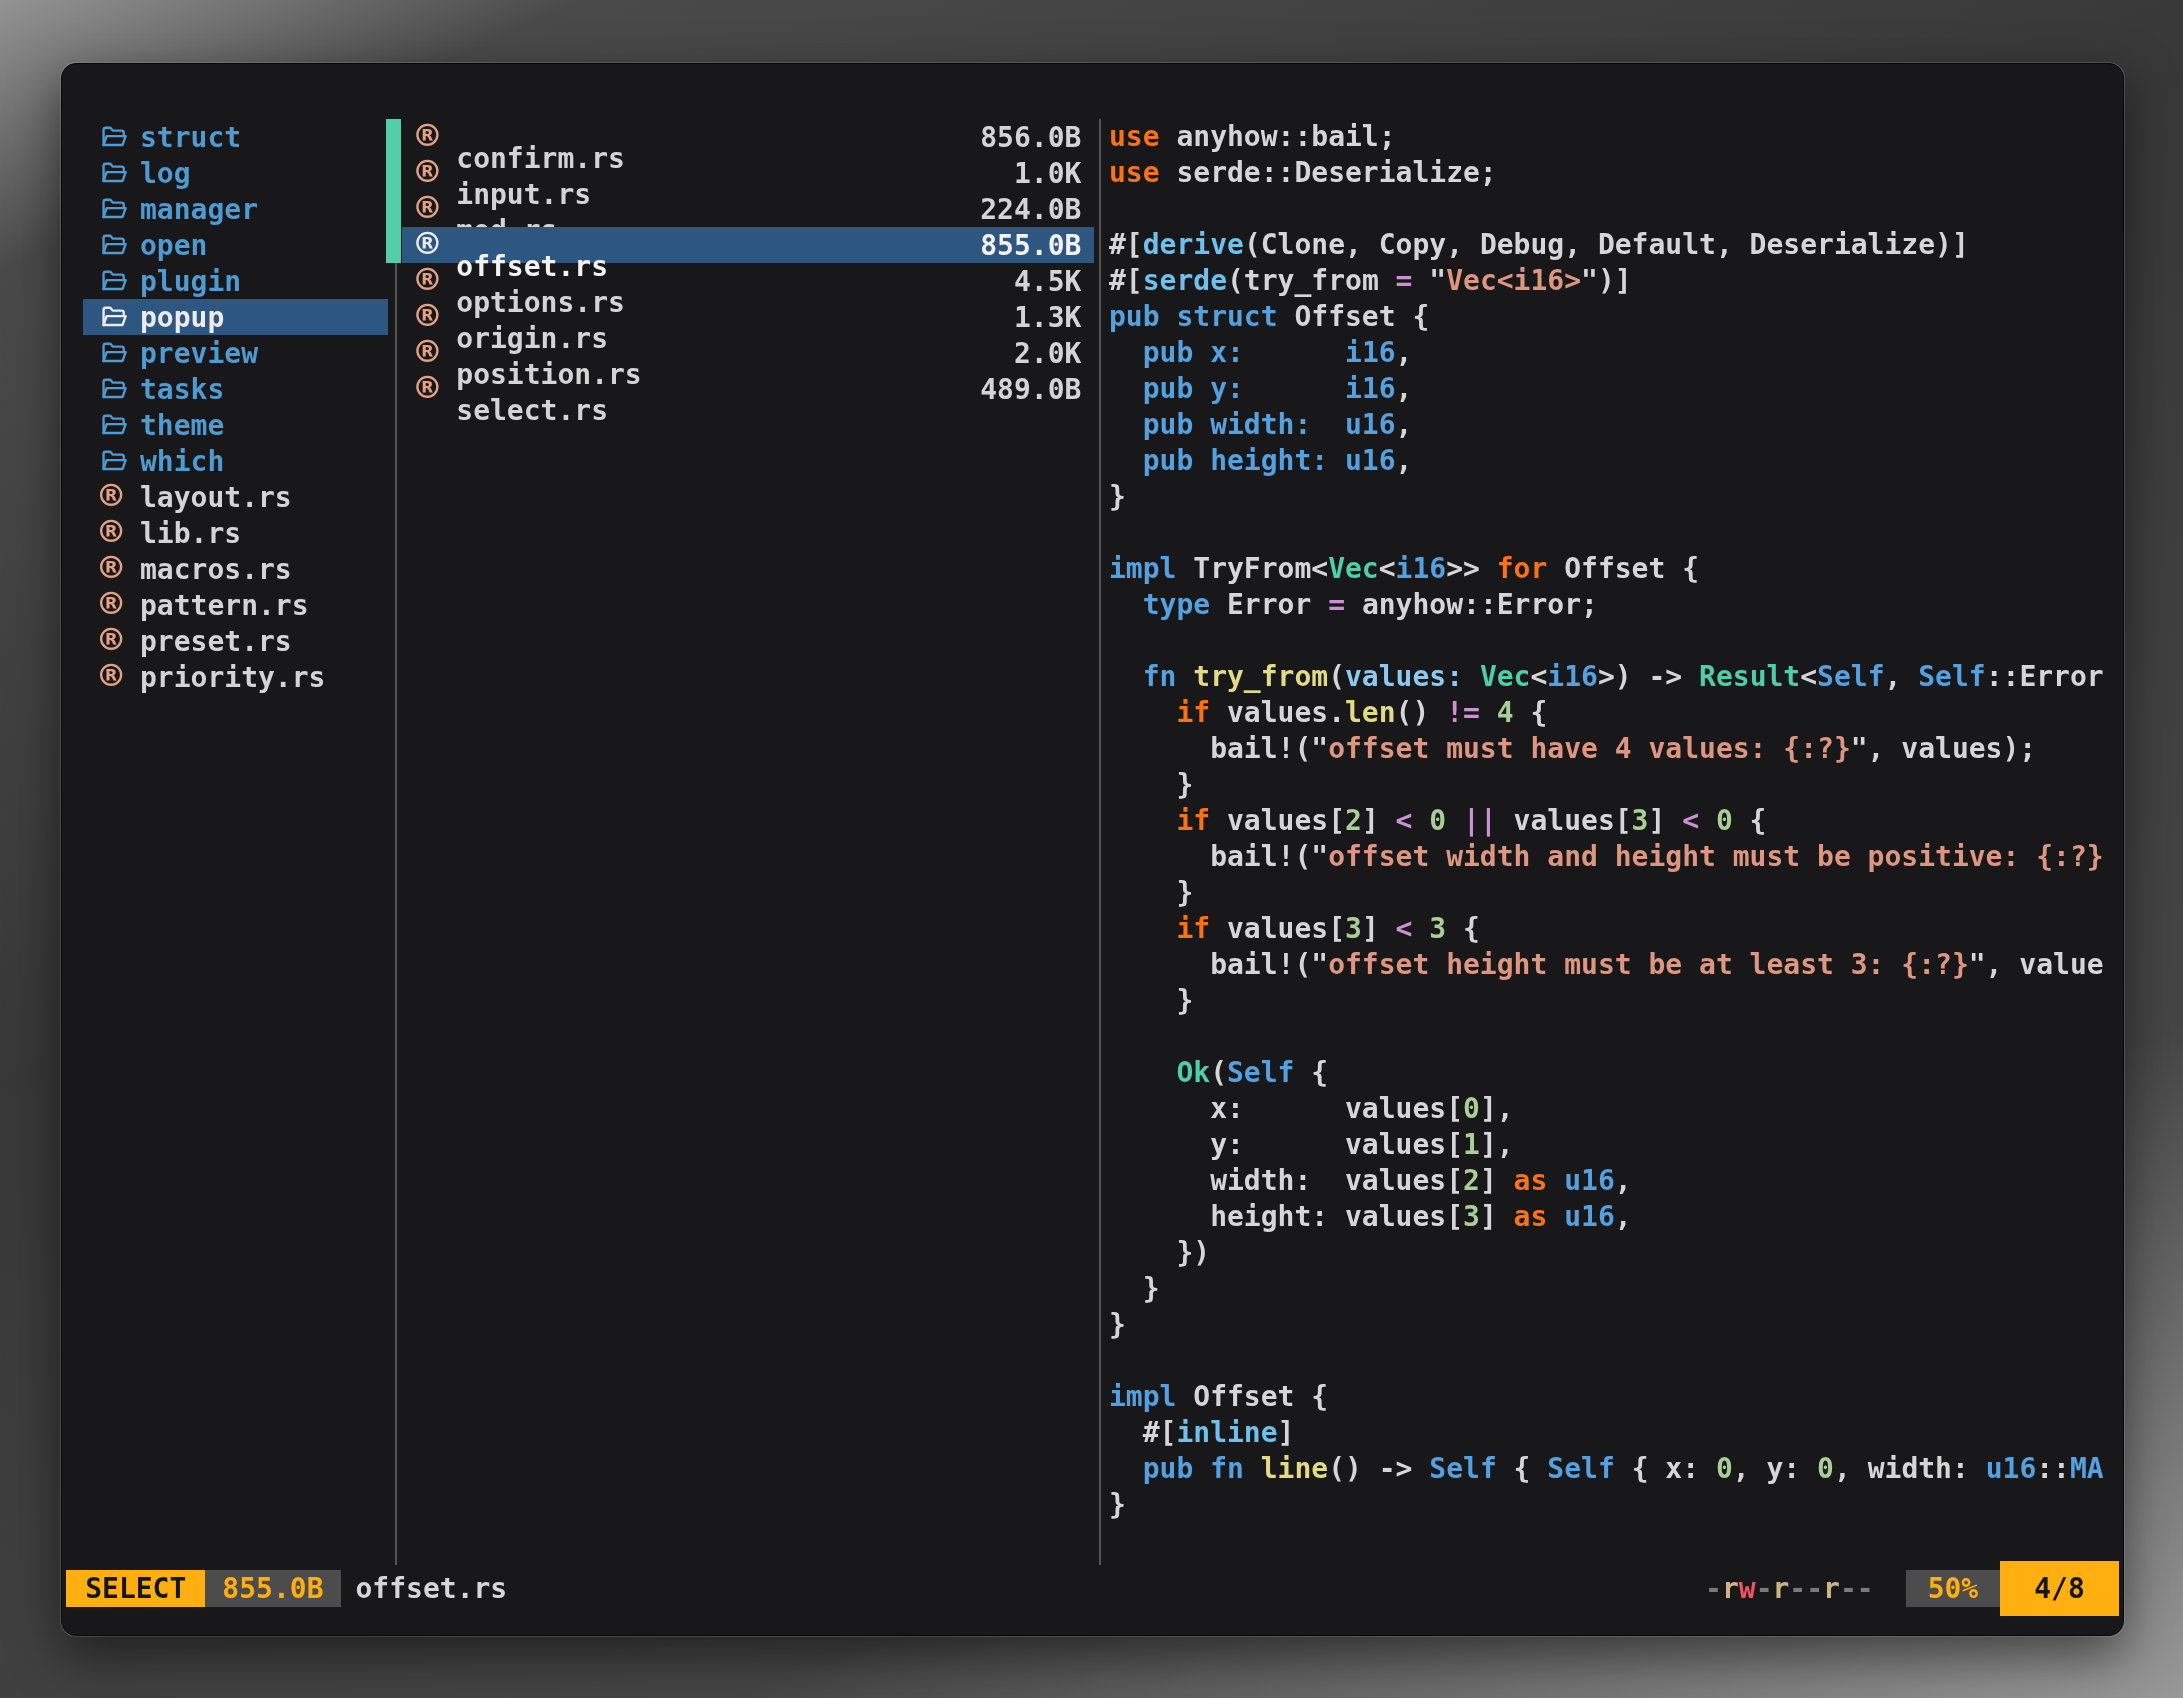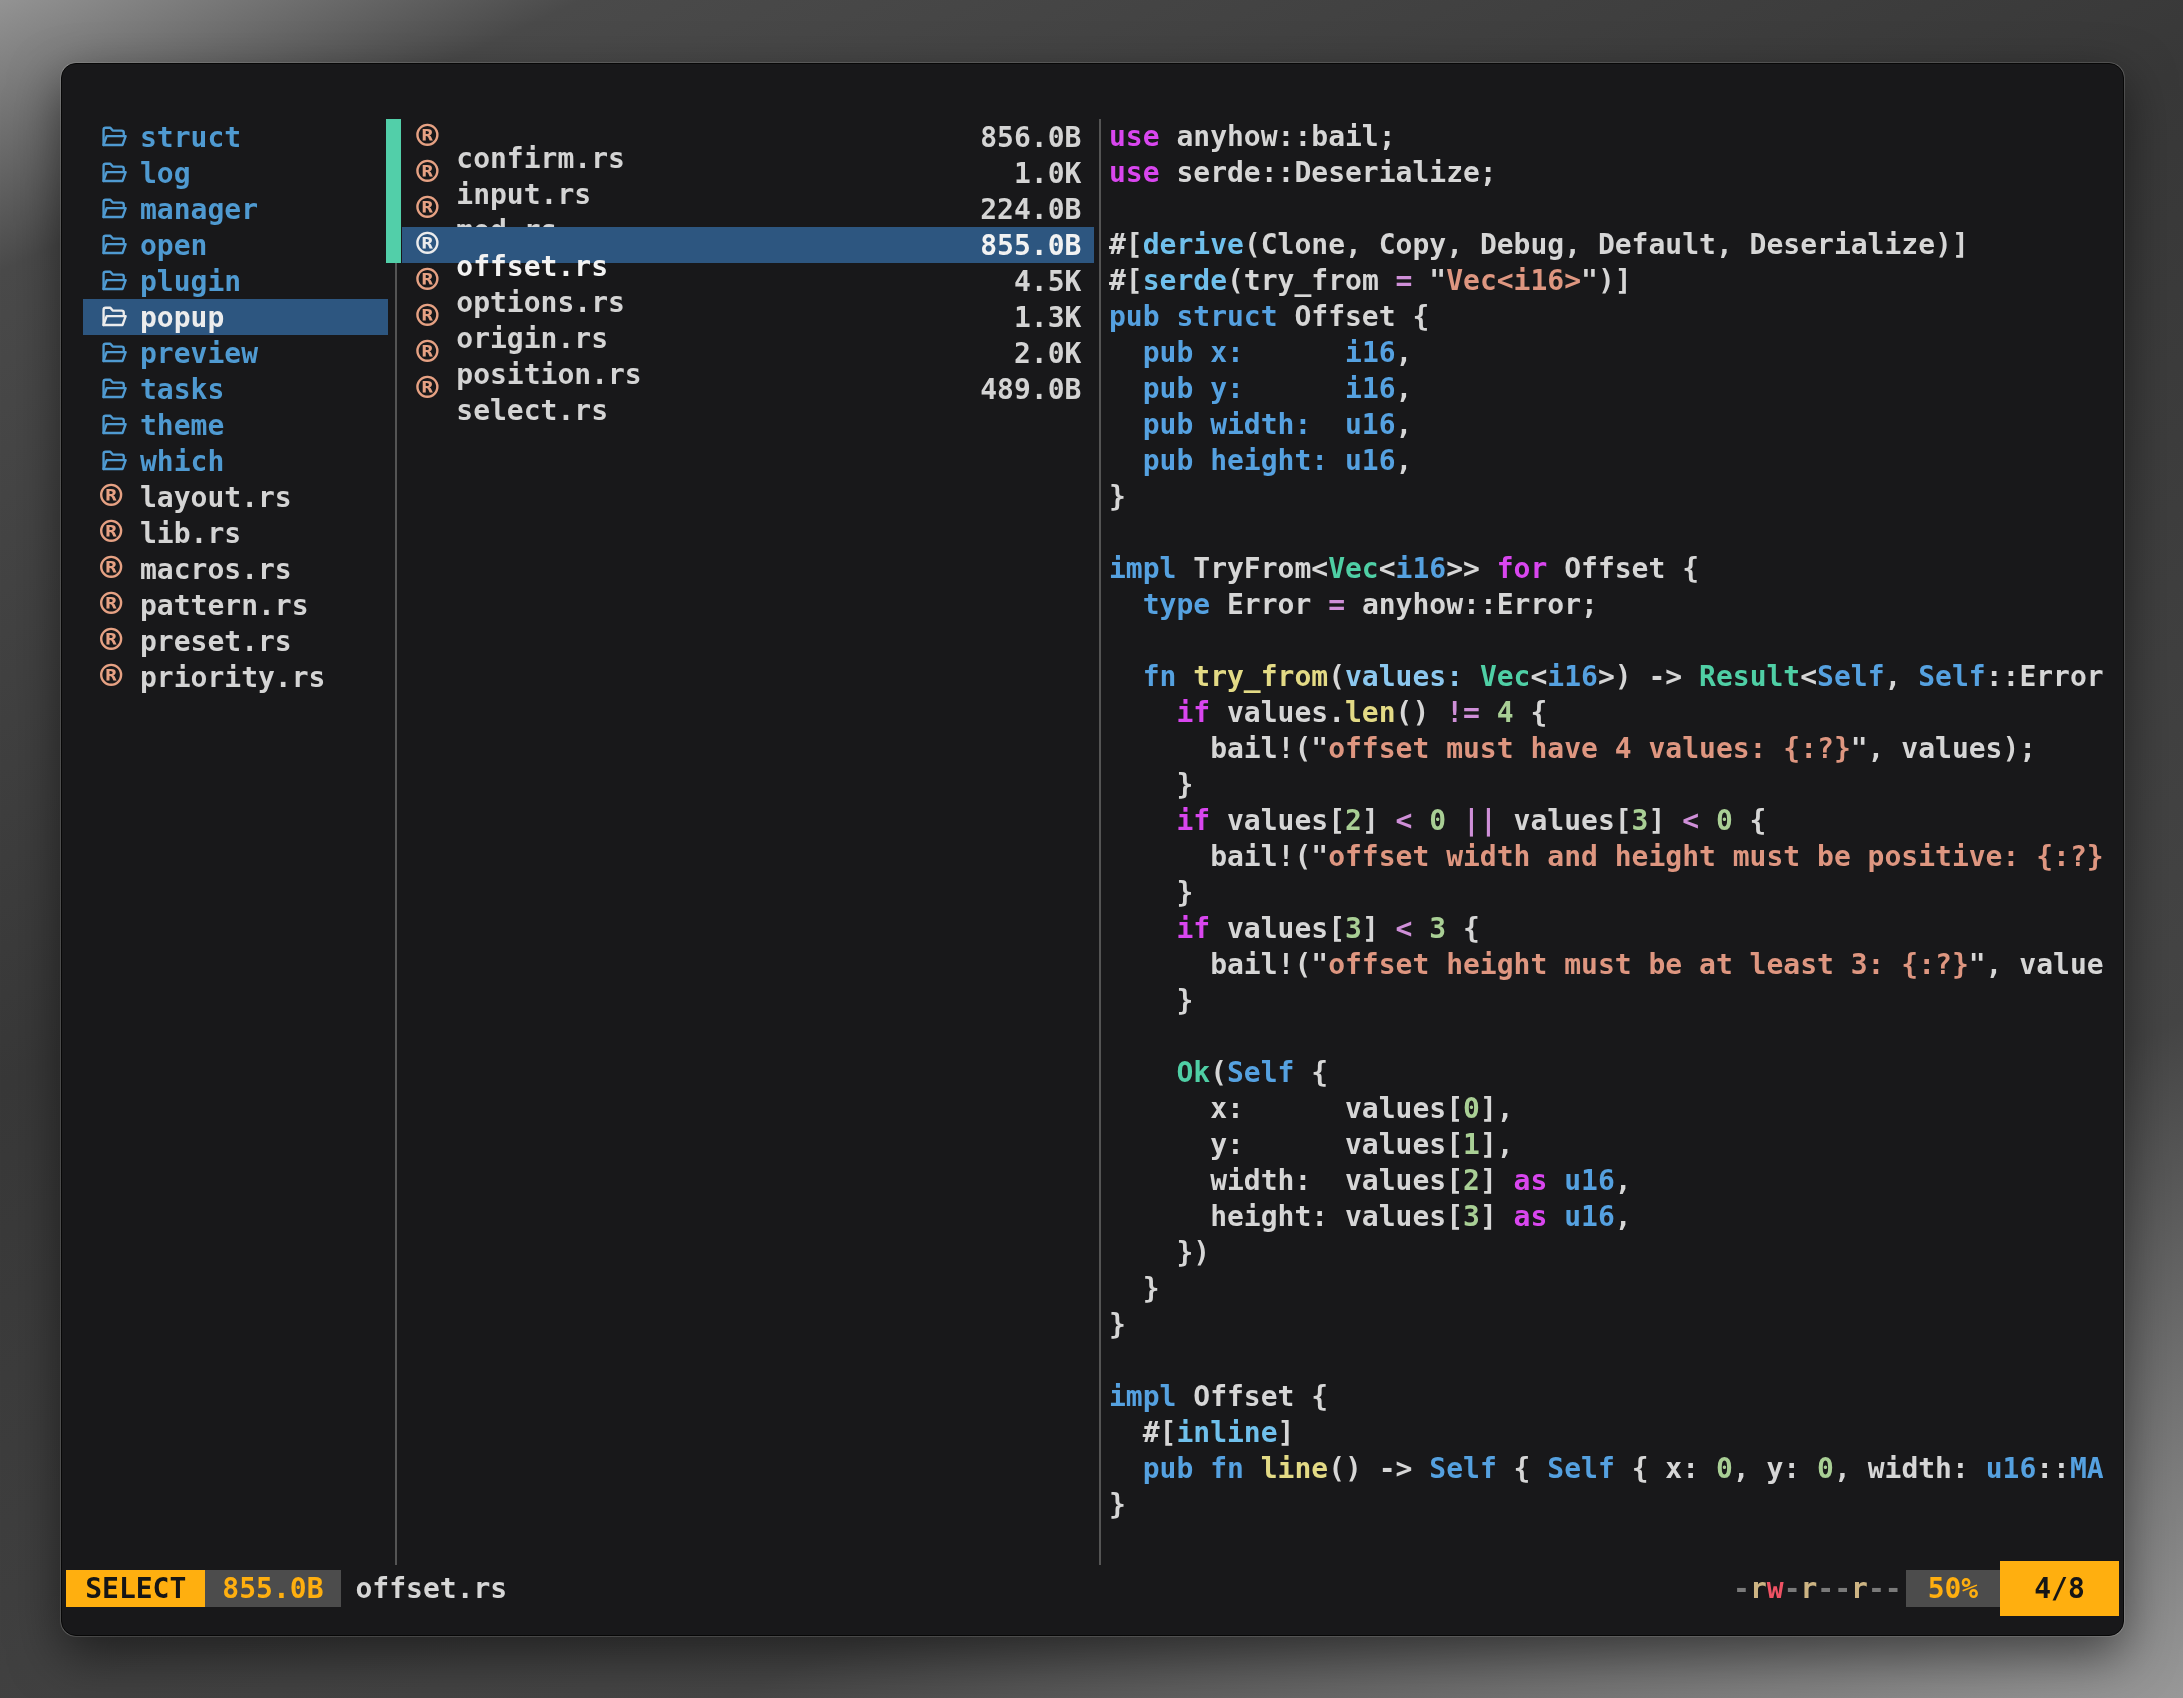--- a/index.html
+++ b/index.html
@@ -37,36 +37,36 @@
   .frow .fsize{text-align:right;}
   .frow.marked::before{content:"";position:absolute;left:-16px;top:0;width:15px;height:100%;
         background:var(--teal);}
   .frow.active{background:var(--selbg);color:#f2f2f2;}
   .frow .rust-ico{font-size:37px;}
   .frow.active .rust-ico{color:#ececec;}
 
   
   #codepane{position:absolute;left:1047px;top:55px;right:6.7px;bottom:70px;overflow:hidden;}
   .cl{height:36px;line-height:36px;font-size:28px;white-space:pre;font-weight:bold;}
-  .tk-p{color:#d6d6d6;} .tk-k{color:#d946ef;} .tk-o{color:#cf8fd8;}
+  .tk-p{color:#d6d6d6;} .tk-k{color:#f97316;} .tk-o{color:#cf8fd8;}
   .tk-b{color:#55a1e0;} .tk-a{color:#6fc0ec;} .tk-f{color:#e3da85;}
   .tk-t{color:#4fcfa5;} .tk-s{color:#de9680;} .tk-n{color:#a9cf95;}
   .tk-w{color:#8cc8ef;}
 
   
   #statusbar{position:absolute;left:4.2px;right:4.2px;bottom:28.5px;height:37px;
        display:flex;align-items:center;font-size:28px;font-weight:bold;}
   .badge{height:37px;line-height:37px;}
   #mode-badge{background:var(--accent);color:#161616;padding:0 19px;}
   #size-badge{background:#4c4c4c;color:var(--accent);padding:0 17px;}
   #status-filename{margin-left:15px;color:#d6d6d6;}
   #status-spacer{flex:1;}
   #perms{letter-spacing:0;}
   .perm-d{color:#7a7a7a;} .perm-r{color:#cdb483;} .perm-w{color:#ef5264;}
-  #percent-badge{background:#4c4c4c;color:var(--accent);padding:0 22px;margin-left:4px;}
+  #percent-badge{background:#4c4c4c;color:var(--accent);padding:0 22px;margin-left:32px;}
   #position-badge{background:var(--accent);color:#161616;padding:9px 34px;}
 </style>
 </head>
 <body>
 
 <div id="window">
   <div id="inner">
 
     <div id="sidebar">
         <div class="srow">

